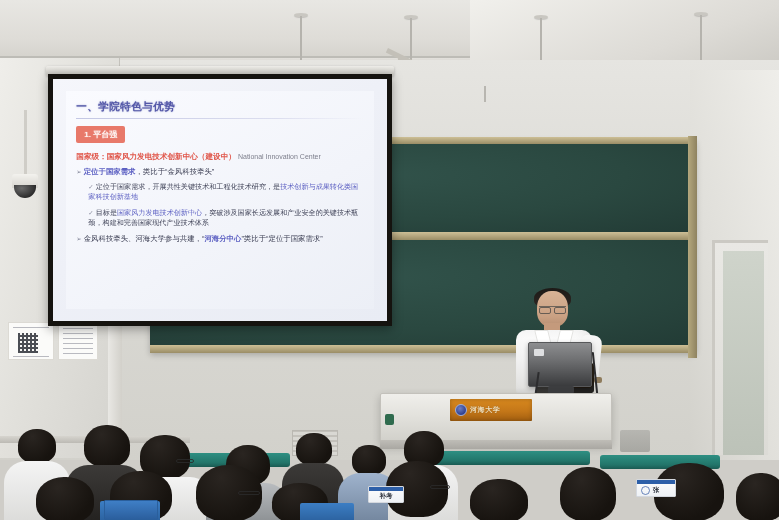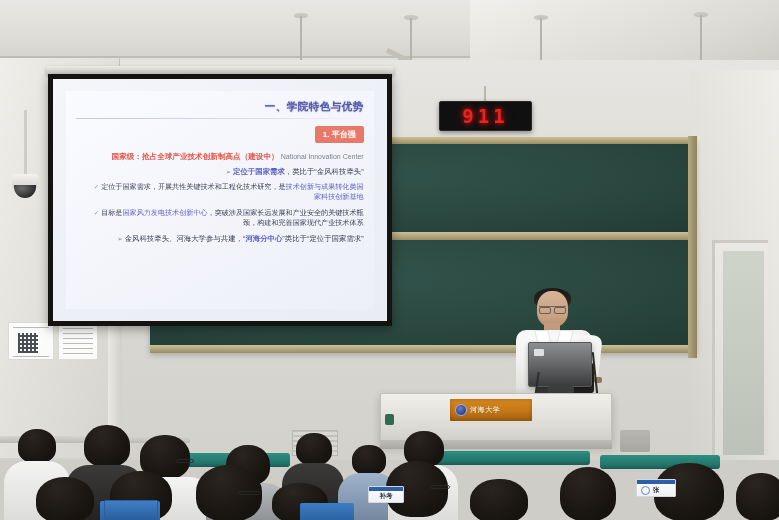--- a/index.html
+++ b/index.html
@@ -101,21 +101,20 @@
   .screen-housing {
     position: absolute; left: 46px; top: 66px; width: 348px; height: 10px;
     background: linear-gradient(180deg,#eeede9,#c4c2bc);
     border-radius: 2px;
     box-shadow: 0 1px 3px rgba(0,0,0,.25);
   }
   .screen-border {
     position: absolute; left: 48px; top: 74px; width: 344px; height: 252px;
     background: #15130f;
     box-shadow: 0 3px 10px rgba(0,0,0,.35);
-    text-align: right;
   }
   .slide {
     position: absolute; left: 5px; top: 5px; right: 5px; bottom: 5px;
     background: linear-gradient(150deg,#f5f6fb 0%,#eef0f7 45%,#e9ecf4 100%);
     overflow: hidden;
   }
   .slide-inner {
     position: absolute; left: 4%; top: 5%; right: 4%; bottom: 5%;
     background: linear-gradient(150deg,#fafbff 0%,#f2f4fa 60%,#eceff6 100%);
     padding: 9px 10px 0 10px;
@@ -469,21 +468,21 @@
   <div class="screen-border">
     <div class="slide">
       <div class="slide-inner">
 
         <div class="slide-title">一、学院特色与优势</div>
         <div class="title-rule"></div>
 
         <div class="badge">1. 平台强</div>
 
         <div class="line-natl">
-          <span class="red">国家级：</span><span class="red">抢占全球产业技术创新制高点（建设中）</span>
+          <span class="red">国家级：</span><span class="red">国家风力发电技术创新中心（建设中）</span>
           <span class="grey-en">National Innovation Center</span>
         </div>
 
         <div class="bullet1">
           <span class="arw">➢</span><span class="kw">定位于国家需求</span><span>，类比于“金风科技牵头”</span>
         </div>
 
         <div class="bullet2">
           <span class="chk">✓</span><span>定位于国家需求，开展共性关键技术和工程化技术研究，是</span><span class="hl">技术创新与成果转化类国家科技创新基地</span>
         </div>
@@ -494,23 +493,20 @@
 
         <div class="bullet1">
           <span class="arw">➢</span><span>金风科技牵头、河海大学参与共建，“</span><span class="kw">河海分中心</span><span>”类比于“定位于国家需求”</span>
         </div>
 
       </div>
     </div>
   </div>
 
   <div class="clock-hanger"></div>
-  <div class="clock">
-    <span class="clock-digits">911</span>
-  </div>
 
   <div class="person">
     <div class="hair"></div>
     <div class="head"></div>
     <div class="glasses"></div>
     <div class="neck"></div>
     <div class="torso"></div>
     <div class="collar-l"></div>
     <div class="collar-r"></div>
     <div class="arm-r"></div>

